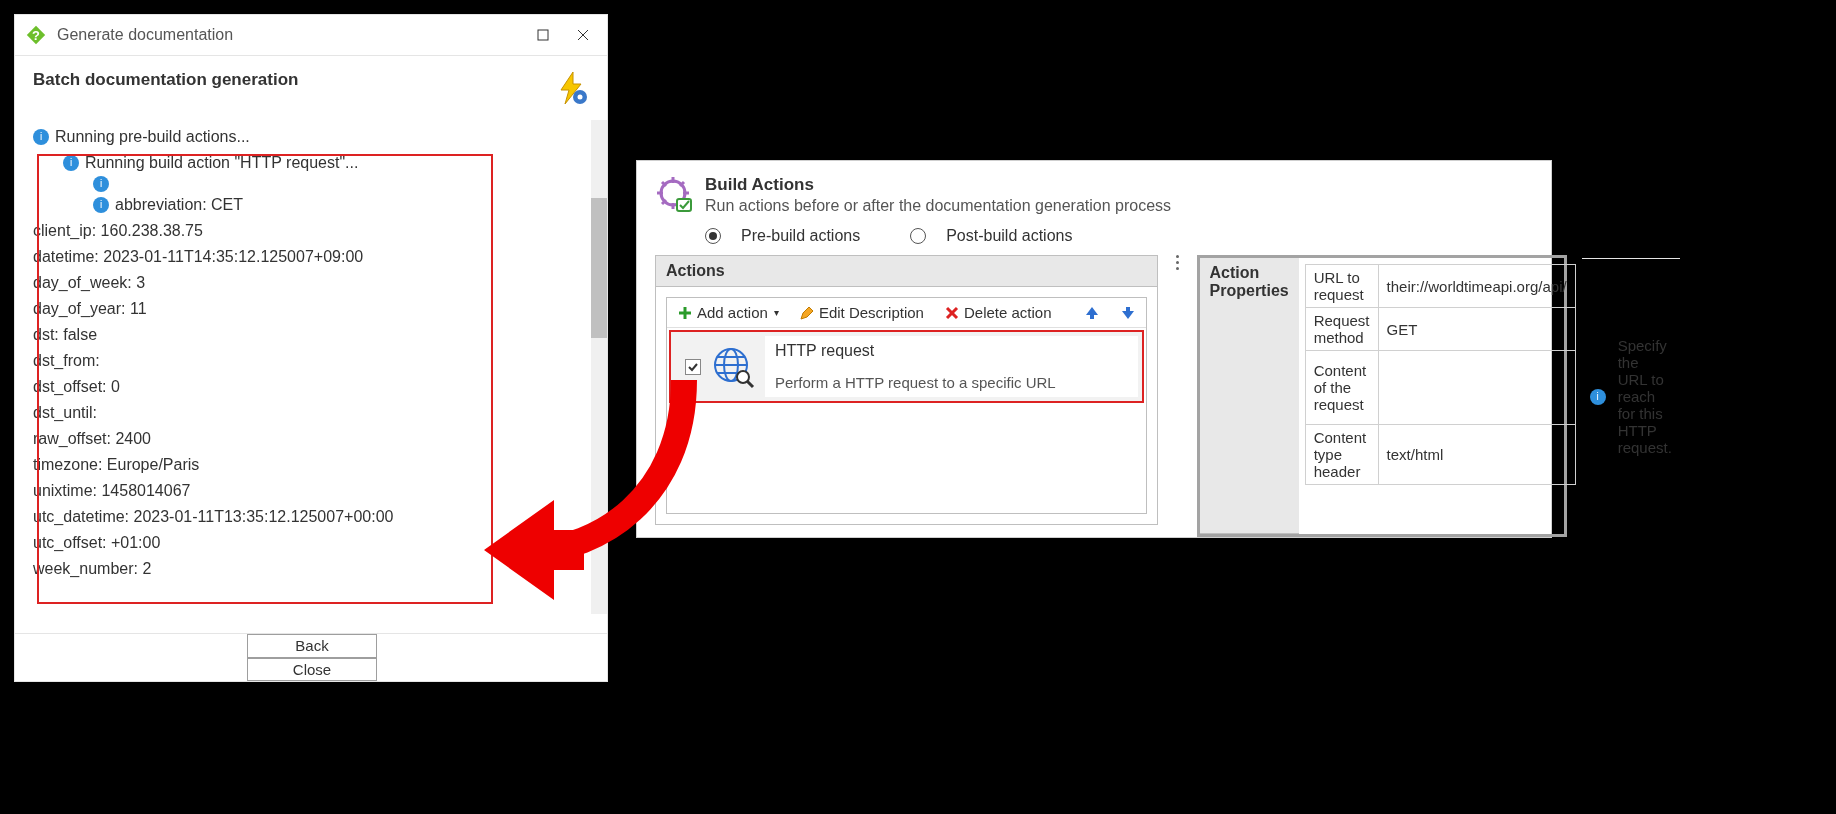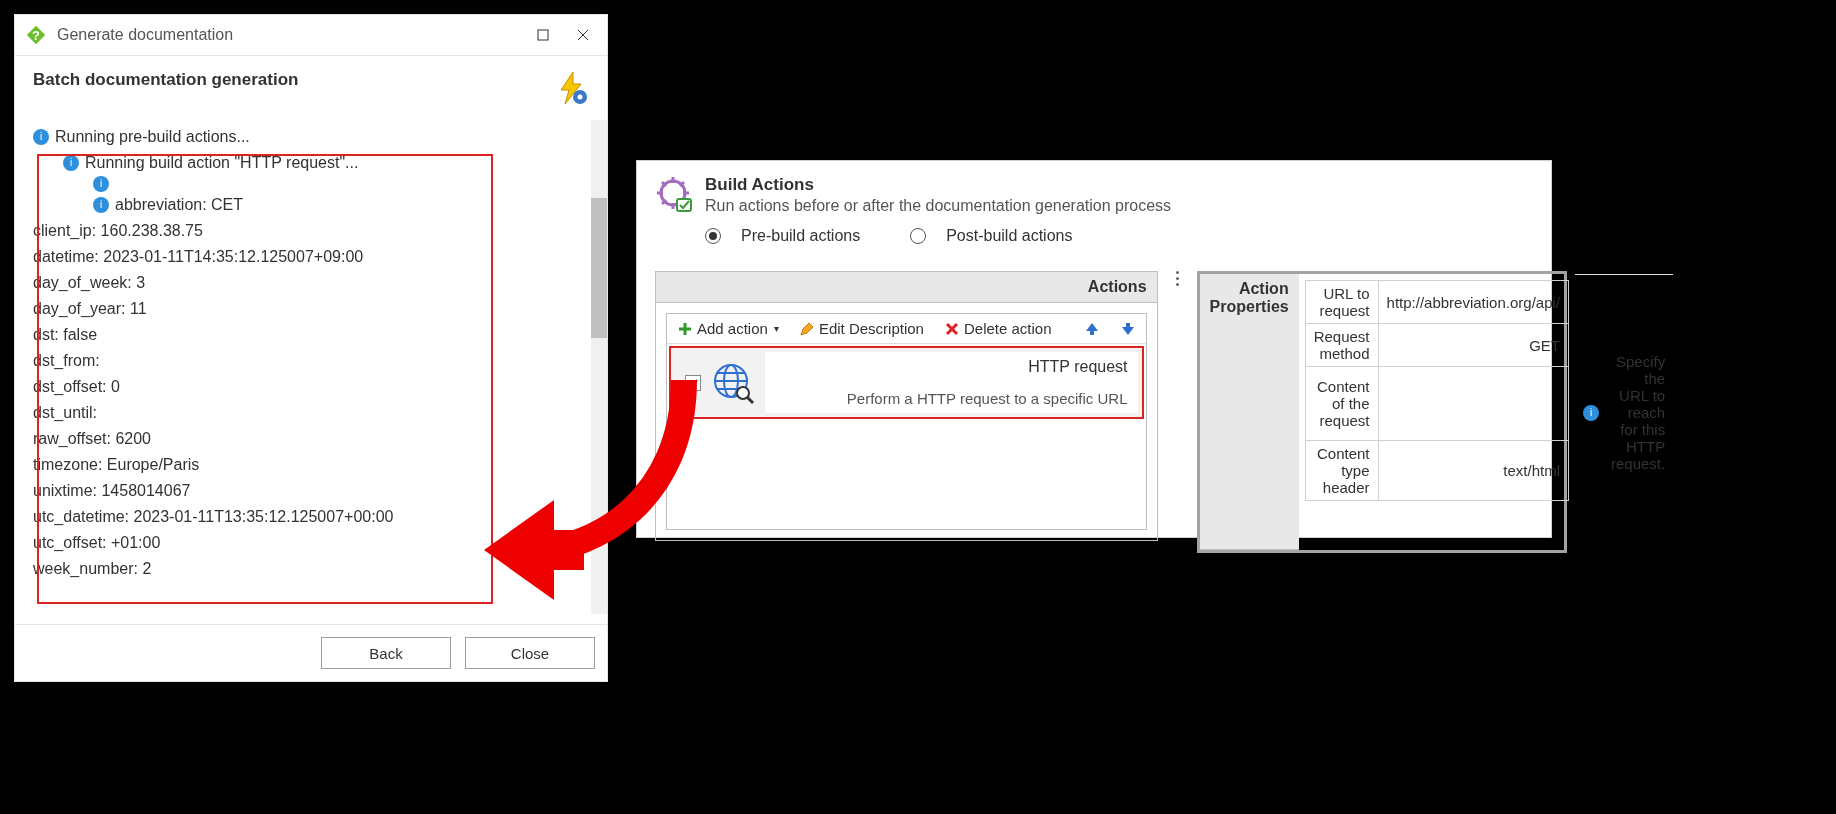--- a/index.html
+++ b/index.html
@@ -21,34 +21,34 @@
   .dlg1-body{position:relative;height:490px;padding:4px 12px 0 18px;}
   .dlg1-log{position:relative;width:100%;height:478px;line-height:26px;font-size:16px;color:#333;}
   .log-line{display:flex;align-items:center;white-space:nowrap;}
   .log-line.ind1{padding-left:30px;}
   .log-line.ind2{padding-left:60px;}
   .log-plain{padding-left:0;}
   .info-ico{width:16px;min-width:16px;height:16px;border-radius:50%;background:#2e8fdc;color:#fff;font-size:10px;display:flex;align-items:center;justify-content:center;margin-right:6px;}
   .log-highlight{position:absolute;left:4px;top:30px;width:452px;height:446px;border:2px solid #d22;pointer-events:none}
   .dlg1-scroll{position:absolute;right:0;top:0;width:16px;height:100%;background:#f0f0f0;}
   .dlg1-thumb{position:absolute;right:0;width:16px;height:140px;top:78px;background:#c0c0c0;}
-  .dlg1-footer{position:absolute;left:0;bottom:0;width:100%;height:57px;border-top:1px solid #e5e5e5;display:flex;justify-content:flex-end;align-items:center;padding-right:12px;box-sizing:border-box;background:#fff;}
+  .dlg1-footer{position:absolute;left:0;bottom:0;width:100%;height:48px;border-top:1px solid #e5e5e5;display:flex;justify-content:flex-end;align-items:center;padding-right:12px;box-sizing:border-box;background:#fff;flex-direction:column;}
   .dlg1-footer button{width:130px;height:32px;margin-left:14px;background:#fff;border:1px solid #9e9e9e;font-size:15px;color:#333;}
   
   #dlg2{left:636px;top:160px;width:916px;height:378px;padding:14px 18px 18px 18px;border:1px solid #cfcfcf;}
   #dlg2 *{box-sizing:border-box}
   .dlg2-hdr{display:flex;align-items:flex-start}
   .dlg2-hdr .gearchk{width:40px;height:40px;margin-right:10px;}
   .dlg2-hdr .hdr-title{font-weight:600;font-size:17px;color:#333;}
   .dlg2-hdr .hdr-sub{color:#555;font-size:16px;margin-top:2px;}
   .dlg2-radios{margin-top:12px;margin-left:50px;display:flex;gap:50px;align-items:center;}
   .radio{display:flex;align-items:center;gap:20px;font-size:16px;color:#333;}
   .radio .disc{width:16px;height:16px;border:1px solid #555;border-radius:50%;display:flex;align-items:center;justify-content:center;}
   .radio.sel .disc::after{content:"";width:8px;height:8px;border-radius:50%;background:#333;}
-  .dlg2-columns{display:flex;margin-top:26px;gap:18px;align-items:flex-start;text-align:right;}
+  .dlg2-columns{display:flex;margin-top:10px;gap:18px;align-items:flex-start;}
   
   .actions-panel{flex:1;border:1px solid #bfbfbf;display:flex;flex-direction:column;height:270px;}
   .panel-hdr{background:#e8e8e8;border-bottom:1px solid #bfbfbf;padding:6px 10px;font-weight:600;font-size:16px;}
   .actions-body{flex:1;padding:10px;position:relative;}
   .actions-inner{border:1px solid #bfbfbf;height:100%;display:flex;flex-direction:column;}
   .actions-toolbar{display:flex;align-items:center;gap:12px;padding:4px 6px;border-bottom:1px solid #e0e0e0;font-size:15px;color:#333;white-space:nowrap;}
   .actions-toolbar .tb-item{display:flex;align-items:center;gap:4px;padding:2px 4px;}
   .tb-ico{width:16px;height:16px;display:flex;align-items:center;justify-content:center;}
   .actions-list{flex:1;}
   .action-row{display:flex;align-items:center;border:2px solid #d22;margin:2px;padding:4px;background:#f2f2f2;}
@@ -127,21 +127,21 @@
           <span>abbreviation: CET</span>
         </div>
       <div class="log-line log-plain">client_ip: 160.238.38.75</div>
       <div class="log-line log-plain">datetime: 2023-01-11T14:35:12.125007+09:00</div>
       <div class="log-line log-plain">day_of_week: 3</div>
       <div class="log-line log-plain">day_of_year: 11</div>
       <div class="log-line log-plain">dst: false</div>
       <div class="log-line log-plain">dst_from:</div>
       <div class="log-line log-plain">dst_offset: 0</div>
       <div class="log-line log-plain">dst_until:</div>
-      <div class="log-line log-plain">raw_offset: 6200</div>
+      <div class="log-line log-plain">raw_offset: 2400</div>
       <div class="log-line log-plain">timezone: Europe/Paris</div>
       <div class="log-line log-plain">unixtime: 1458014067</div>
       <div class="log-line log-plain">utc_datetime: 2023-01-11T13:35:12.125007+00:00</div>
       <div class="log-line log-plain">utc_offset: +01:00</div>
       <div class="log-line log-plain">week_number: 2</div>
       <div class="log-highlight"></div>
     </div>
     <div class="dlg1-scroll">
       <div class="dlg1-thumb"></div>
     </div>
@@ -273,21 +273,21 @@
         <span></span>
       </div>
 
     <div class="props-panel">
       <div class="panel-hdr">Action Properties</div>
       <div class="props-grid">
         <table class="props-table">
           <tbody>
               <tr>
                 <td>URL to request</td>
-                <td style="overflow:hidden;text-overflow:clip;white-space:nowrap;">http://abbreviation.org/api/</td>
+                <td style="overflow:hidden;text-overflow:clip;white-space:nowrap;">their://worldtimeapi.org/api/</td>
               </tr>
           <tr>
                 <td>Request method</td>
                 <td>GET</td>
               </tr>
           <tr class="tall">
                 <td>Content of the request</td>
                 <td></td>
               </tr>
           <tr>

